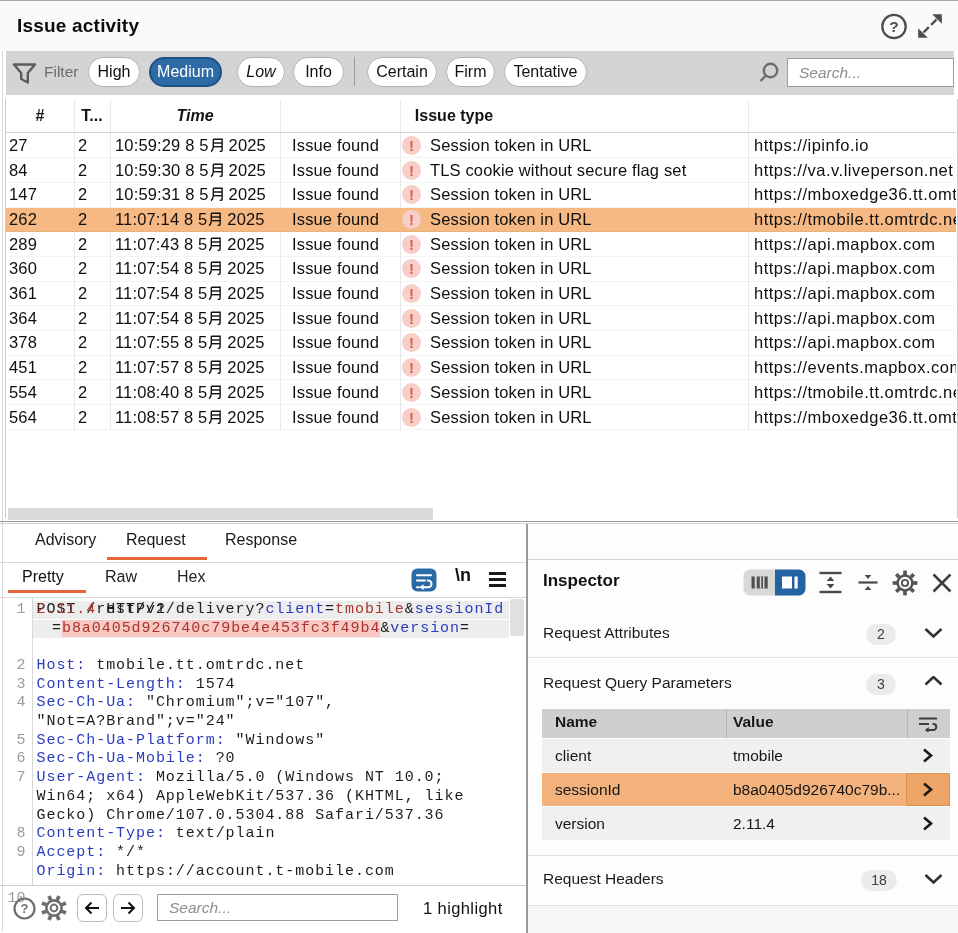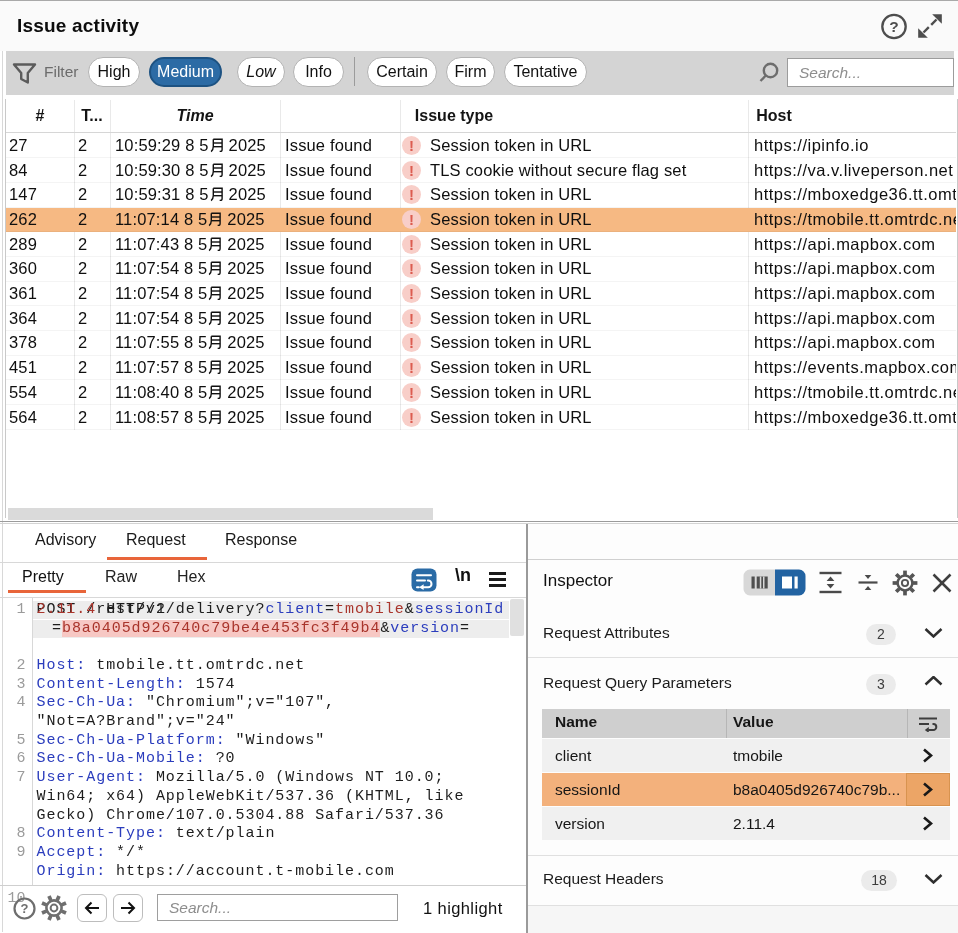--- a/index.html
+++ b/index.html
@@ -24,21 +24,21 @@
   #thead{position:absolute;left:0;top:1px;width:950px;height:33px;display:flex;
          font-size:16px;font-weight:600;color:#141414;border-bottom:1px solid #d6d6d6;box-sizing:border-box;}
   .th{display:flex;align-items:center;justify-content:center;box-sizing:border-box;}
   .trow{position:absolute;left:0;width:950px;height:24.7px;display:flex;box-sizing:border-box;border-bottom:1px solid rgba(0,0,0,0.045);
         font-size:16.5px;letter-spacing:0.15px;color:#0f0f0f;}
   .trow.sel{background:#f6b983;}
   .td{display:flex;align-items:center;box-sizing:border-box;white-space:nowrap;overflow:hidden;flex-shrink:0;}
   .c1{width:68px;padding-left:3px;}
   .c2{width:36px;padding-left:4px;}
   .c3{width:170px;padding-left:5px;}
-  .c4{width:120px;padding-left:5px;text-align:right;}
+  .c4{width:120px;padding-left:12px;text-align:right;}
   .c5{width:348px;padding-left:2px;}
   .c6{width:208px;padding-left:6px;letter-spacing:0.5px;}
   .icirc{display:inline-block;width:19px;height:19px;border-radius:50%;background:#f8cec8;
          color:#dc5c50;font-weight:bold;font-size:15px;text-align:center;line-height:19px;
          margin-right:9px;flex-shrink:0;letter-spacing:0;}
   .yue{margin:0 4px 0 1px;}
   #hthumb{left:8px;top:508px;width:425px;height:12px;background:#dadada;}
   #panelsep{left:0;top:521px;width:958px;height:1.2px;background:#9b9b9b;box-shadow:0 2px 0 #d4d4d4;}
   
   .tabtxt{position:absolute;top:531px;font-size:16px;color:#1a1a1a;}
@@ -64,21 +64,21 @@
   .navbtn{position:absolute;top:894px;width:30px;height:28px;border:1px solid #bdbdbd;
           border-radius:6px;background:#fff;box-sizing:border-box;}
   #bsearch{position:absolute;left:157px;top:894px;width:241px;height:27px;border:1px solid #9e9e9e;
            background:#fff;box-sizing:border-box;}
   #bsearch span{font-style:italic;color:#8e8e8e;font-size:15.5px;position:absolute;left:11px;top:4px;}
   #hl1{position:absolute;left:423px;top:899px;font-size:16.5px;letter-spacing:0.4px;color:#111;}
   
   #vdivider{left:526px;top:524px;width:1.5px;height:409px;background:#9a9a9a;}
   #insp{left:528px;top:524px;width:430px;height:409px;background:#fdfdfd;}
   #insptop{position:absolute;left:0;top:35px;width:430px;height:1px;background:#d0d0d0;}
-  #insptitle{position:absolute;left:15px;top:47px;font-size:17px;font-weight:normal;color:#111;}
+  #insptitle{position:absolute;left:15px;top:47px;font-size:17px;font-weight:bold;color:#111;}
   .sepline{position:absolute;left:0;width:430px;height:1px;background:#e0e0e0;}
   .secttxt{position:absolute;left:15px;font-size:15.5px;color:#1c1c1c;}
   .badge{position:absolute;height:21px;border-radius:11px;background:#ebebeb;color:#3d3d3d;
          font-size:14px;display:flex;align-items:center;justify-content:center;}
   
   #ptable{position:absolute;left:14px;top:185px;width:408px;}
   .prow{position:relative;height:33px;margin-bottom:1px;font-size:15.5px;color:#161616;}
   .prow .n{position:absolute;left:13px;top:8px;}
   .prow .v{position:absolute;left:191px;top:8px;width:172px;white-space:nowrap;overflow:hidden;}
 </style>
@@ -126,21 +126,20 @@
 <div class="vline" style="left:68px;"></div>
 <div class="vline" style="left:104px;"></div>
 <div class="vline" style="left:274px;"></div>
 <div class="vline" style="left:394px;"></div>
 <div class="vline" style="left:742px;"></div>
 <div id="thead">
       <div class="th" style="width:68px;">#</div>
       <div class="th" style="width:36px;">T...</div>
       <div class="th" style="width:170px;font-style:italic;">Time</div>
       <div class="th" style="width:348px;">Issue type</div>
-      <div class="th" style="width:208px;padding-left:84px;">Host</div>
     </div>
 <div class="trow" style="top:34.5px;">
       <div class="td c1">27</div>
       <div class="td c2">2</div>
       <div class="td c3">
         <span>10:59:29 8 5</span>
         <svg class="yue" width="15" height="17" viewBox="0 0 15 17" style="vertical-align:-3px">
           <g stroke="#111" stroke-width="1.4" fill="none">
             <path d="M3.3 2.2 H12.1 V12.4 Q12.1 15 9.7 14.2"></path>
             <path d="M3.3 2.2 V9.6 Q3.3 12.9 1.1 14.6"></path>

